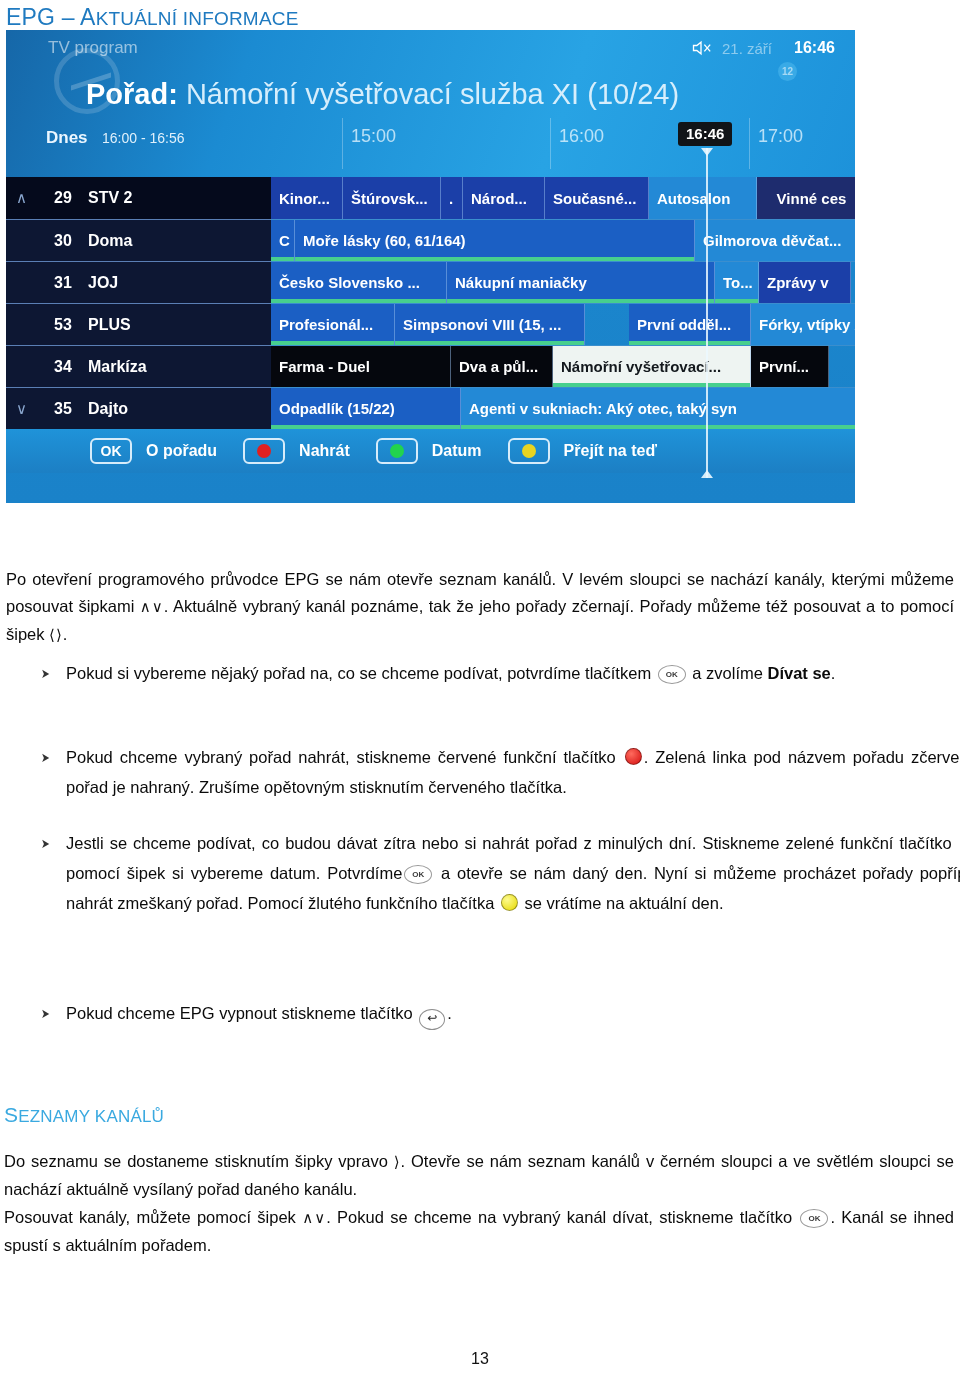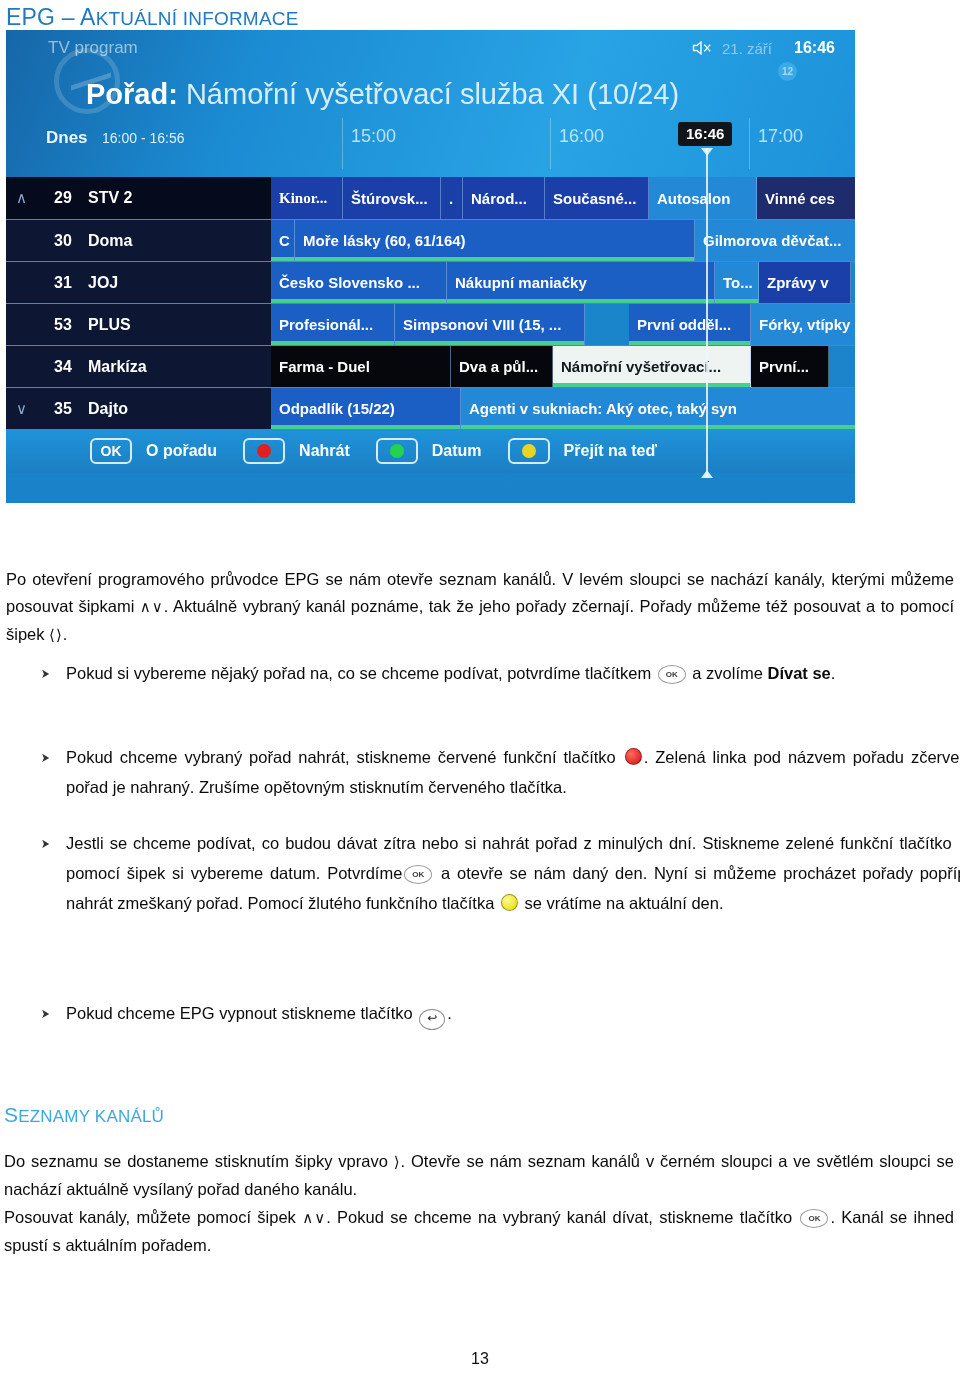--- a/index.html
+++ b/index.html
@@ -339,39 +339,39 @@
   <div id="epg-now-line"></div>
 
   <div id="epg-grid">
       <div class="epg-row">
         <div class="epg-chan">
           <span class="chan-arrow">∧</span>
           <span class="chan-num">29</span>
           <span class="chan-name">STV 2</span>
         </div>
         <div class="epg-progs">
-          <div class="prog b1" style="width: 72px; flex: 0 0 72px; font-family: Liberation Serif, serif;">
+          <div class="prog b1" style="width: 72px; flex: 0 0 72px;">
             <span>Kinor...</span>
           </div>
           <div class="prog b1" style="width: 98px; flex: 0 0 98px;">
             <span>Štúrovsk...</span>
           </div>
           <div class="prog b1" style="width: 22px; flex: 0 0 22px;">
             <span>.</span>
           </div>
           <div class="prog b1" style="width: 82px; flex: 0 0 82px;">
             <span>Národ...</span>
           </div>
           <div class="prog b1" style="width: 104px; flex: 0 0 104px;">
             <span>Současné...</span>
           </div>
           <div class="prog b3" style="width: 108px; flex: 0 0 108px;">
             <span>Autosalon</span>
           </div>
-          <div class="prog b4" style="width: 102px; flex: 0 0 102px;">
+          <div class="prog b4" style="width: 102px; flex: 0 0 102px; justify-content: center;">
             <span>Vinné ces</span>
           </div>
         </div>
       </div>
       <div class="epg-row">
         <div class="epg-chan">
           <span class="chan-num">30</span>
           <span class="chan-name">Doma</span>
         </div>
         <div class="epg-progs">

